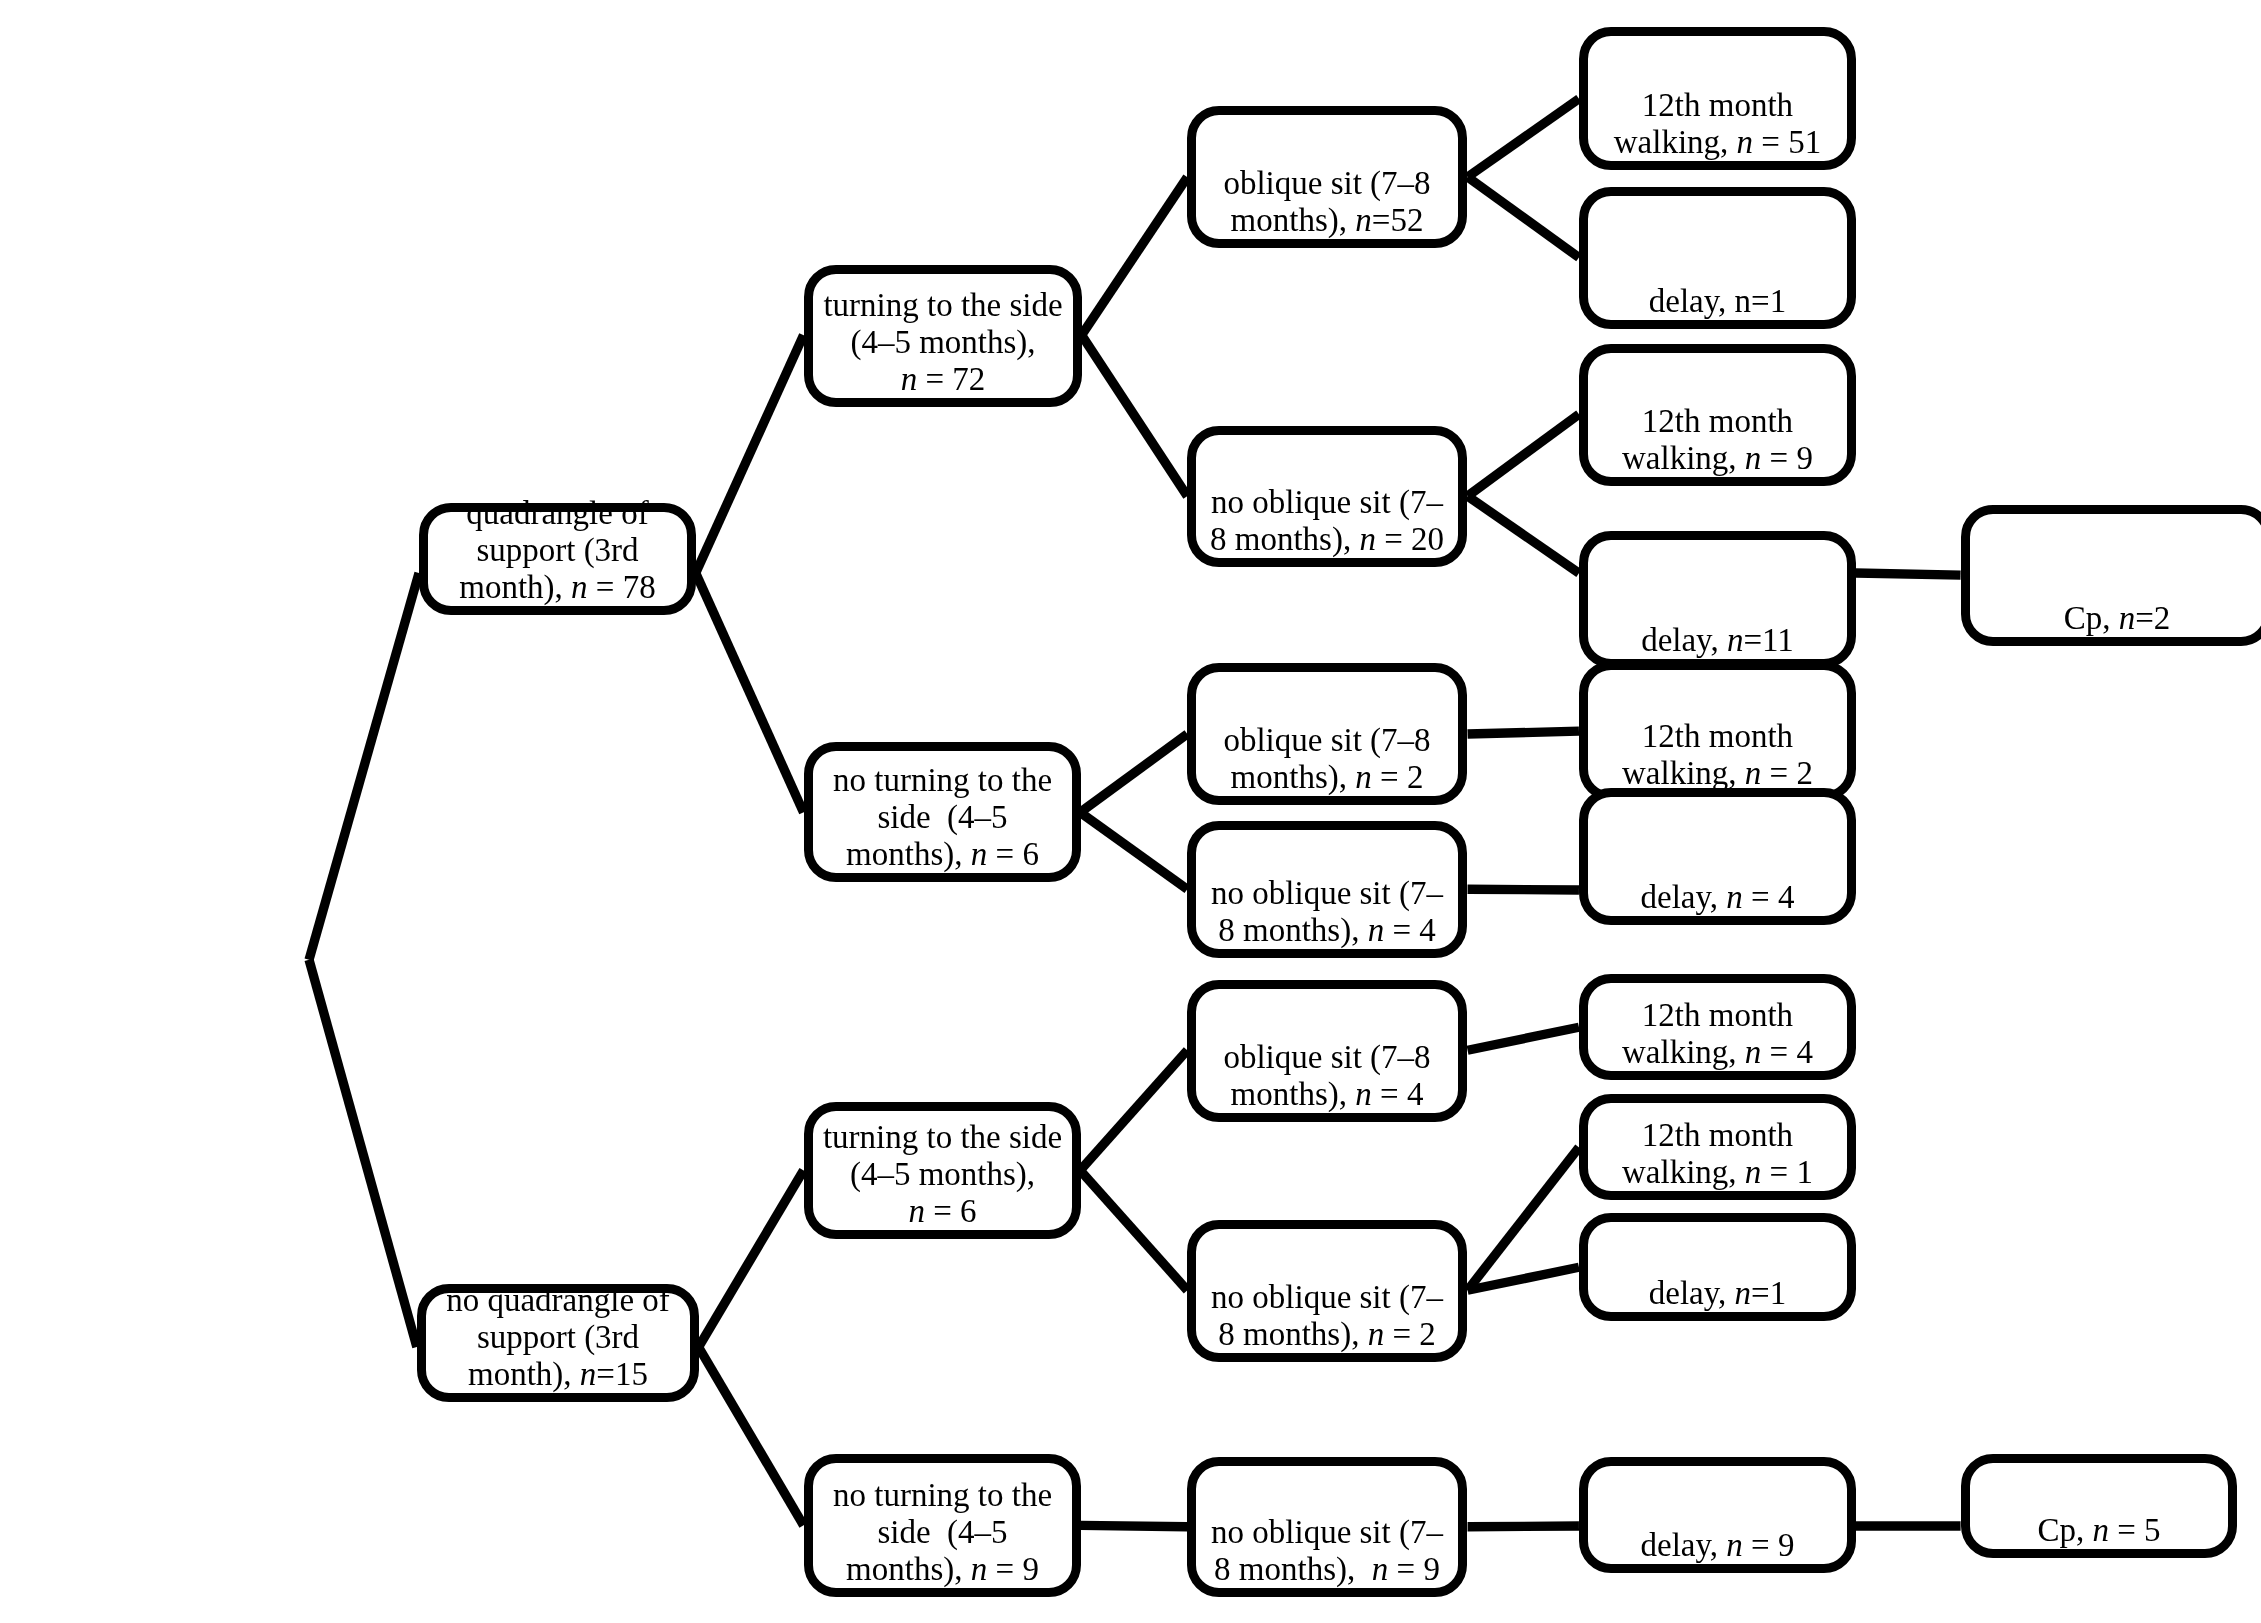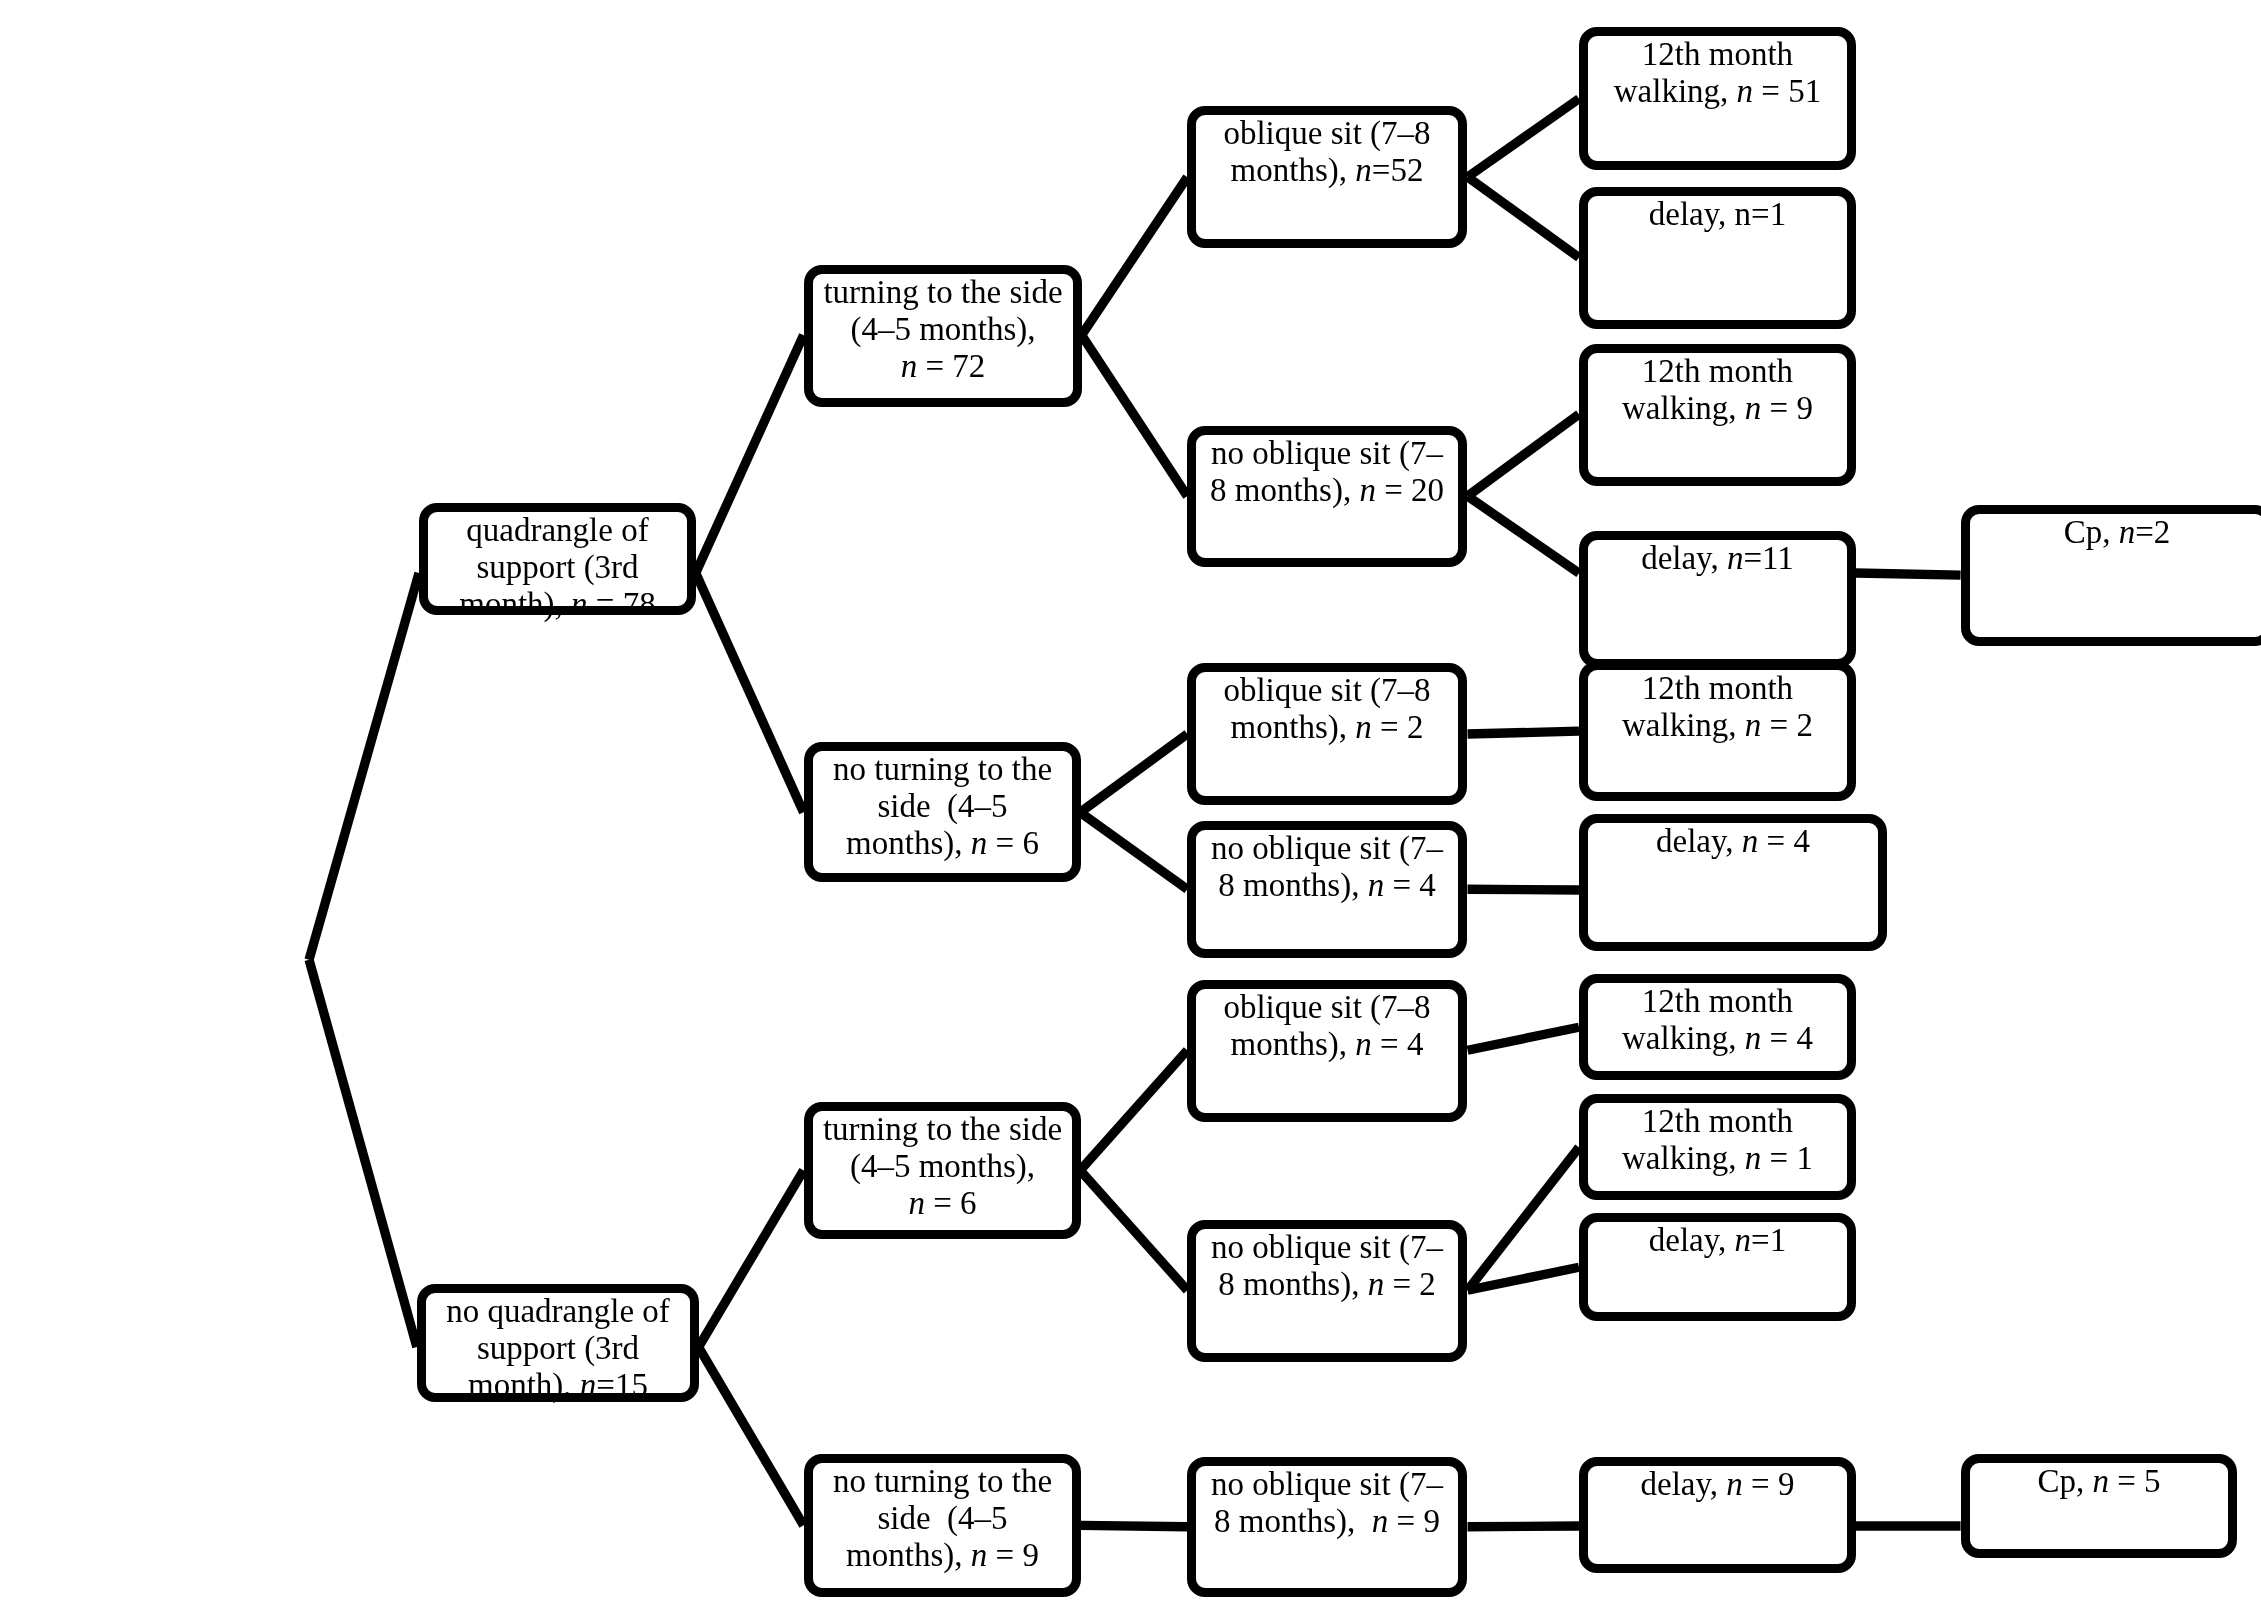--- a/index.html
+++ b/index.html
@@ -10,23 +10,23 @@
     font-family:"Liberation Serif", serif;
     color:#000;
   }
   svg.wires { position:absolute; left:0; top:0; width:2261px; height:1624px; }
   svg.wires line { stroke:#000000; stroke-width:13; }
   .node {
     position:absolute;
     box-sizing:border-box;
     background:#ffffff;
     border:9.3px solid #000000;
-    border-radius:18px;
+    border-radius:32px;
     display:flex;
-    align-items:flex-start;
+    align-items:flex-end;
     justify-content:center;
     text-align:center;
     font-size:33px;
     line-height:1.12;
   }
   .node .lbl { white-space:pre; }
   .node .lbl em { font-style:italic; }
 </style>
 </head>
 <body>
@@ -127,21 +127,21 @@
   </div>
 
   <div class="node" style="left:1579px;top:531px;width:277px;height:137px">
     <span class="lbl">delay, <em>n</em>=11</span>
   </div>
 
   <div class="node" style="left:1579px;top:661px;width:277px;height:140px">
     <span class="lbl">12th month<br>walking, <em>n</em> = 2</span>
   </div>
 
-  <div class="node" style="left:1579px;top:814px;width:308px;height:137px">
+  <div class="node" style="left:1579px;top:788px;width:277px;height:137px">
     <span class="lbl">delay, <em>n</em> = 4</span>
   </div>
 
   <div class="node" style="left:1579px;top:974px;width:277px;height:106px">
     <span class="lbl">12th month<br>walking, <em>n</em> = 4</span>
   </div>
 
   <div class="node" style="left:1579px;top:1094px;width:277px;height:106px">
     <span class="lbl">12th month<br>walking, <em>n</em> = 1</span>
   </div>

